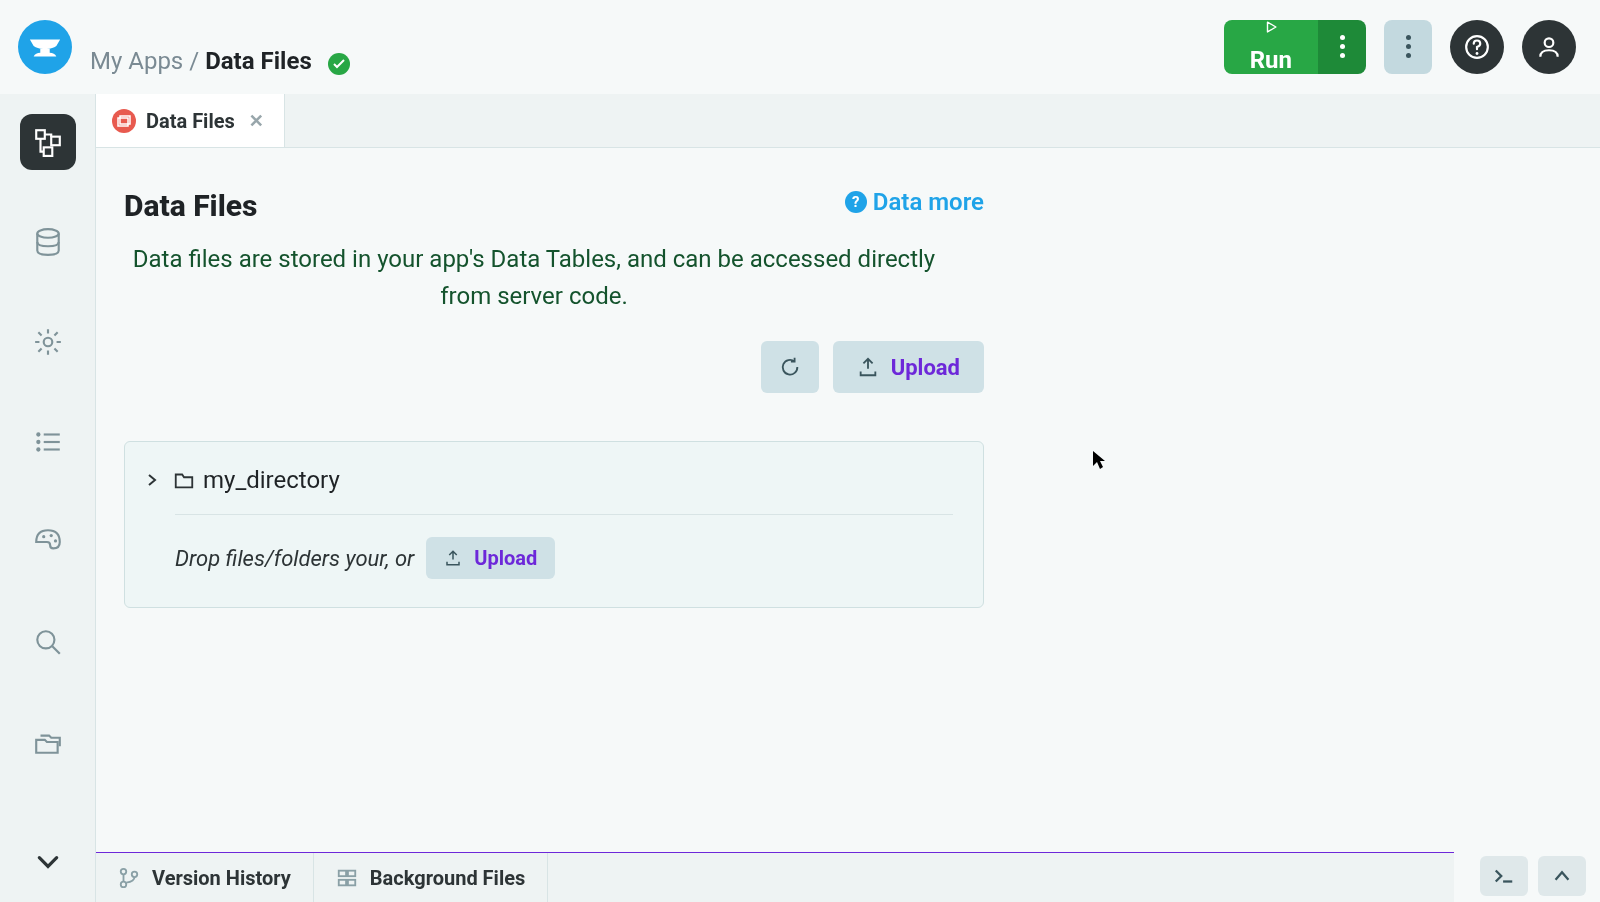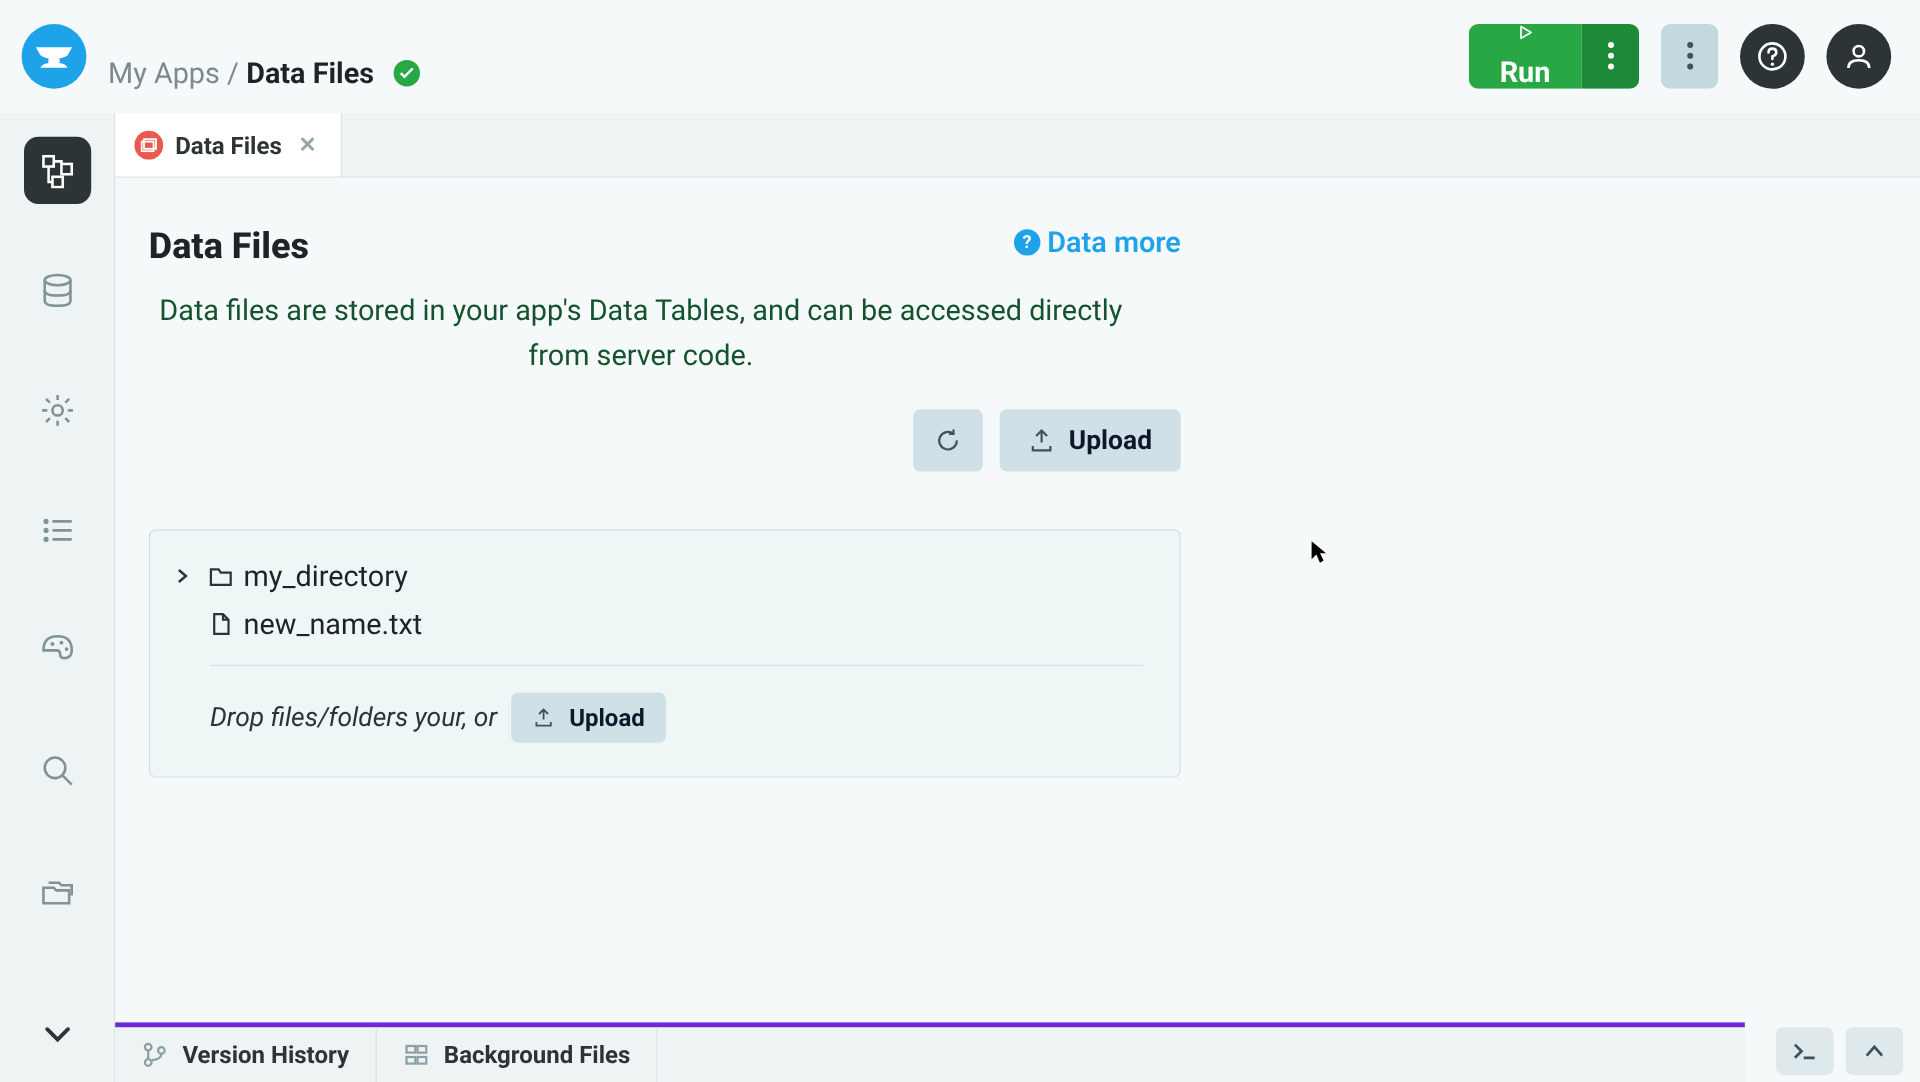--- a/index.html
+++ b/index.html
@@ -27,21 +27,21 @@
   
   .topbar{
     height:94px;display:flex;align-items:center;padding:0 24px 0 18px;
     border-bottom:1px solid transparent;
   }
   .logo{
     width:54px;height:54px;border-radius:50%;background:var(--accent-blue);
     display:flex;align-items:center;justify-content:center;margin-right:18px;flex:0 0 auto;
   }
   .logo svg{width:34px;height:24px;}
-  .breadcrumb{display:flex;align-items:center;gap:6px;font-size:24px;margin-top:28px;}
+  .breadcrumb{display:flex;align-items:flex-end;gap:6px;font-size:24px;margin-top:28px;}
   .breadcrumb .root{color:var(--muted);}
   .breadcrumb .sep{color:var(--muted);}
   .breadcrumb .current{font-weight:700;}
   .sync-ok{
     width:22px;height:22px;border-radius:50%;background:var(--accent-green);
     display:inline-flex;align-items:center;justify-content:center;margin-left:10px;
   }
   .sync-ok svg{width:12px;height:10px;}
   .topbar-spacer{flex:1;}
   .btn-group{display:flex;align-items:center;gap:18px;}
@@ -99,21 +99,21 @@
   .panel-header-row{display:flex;align-items:flex-start;justify-content:space-between;}
   .panel h1{margin:0 0 18px 0;font-size:30px;font-weight:800;}
   .learn-more{display:flex;align-items:center;gap:6px;color:var(--accent-blue);font-size:24px;font-weight:600;cursor:pointer;}
   .learn-more .qmark{
     width:22px;height:22px;border-radius:50%;background:var(--accent-blue);color:#fff;
     display:inline-flex;align-items:center;justify-content:center;font-size:15px;font-weight:700;
   }
   .desc{font-size:24px;line-height:1.55;color:#14532d;max-width:820px;margin-bottom:26px;}
   .actions{display:flex;gap:14px;justify-content:flex-end;margin-bottom:20px;}
   .btn{
-    height:52px;border-radius:6px;background:var(--pale-blue);color:#0f172a;
+    height:52px;border-radius:6px;background:var(--pale-blue);color:#6d28d9;
     display:flex;align-items:center;gap:12px;padding:0 24px;font-size:22px;font-weight:700;cursor:pointer;
   }
   .btn.icon-only{padding:0;width:58px;justify-content:center;}
   .btn svg{width:22px;height:22px;}
   .filebox{
     border:1px solid var(--border);border-radius:6px;background:#eef6f6;padding:18px 30px 28px 20px;margin-top:48px;
   }
   .file-row{display:flex;align-items:center;gap:8px;font-size:24px;padding:6px 0;}
   .file-row .chev{width:20px;color:#2d3436;display:flex;align-items:center;}
   .file-row .chev svg{width:14px;height:14px;}
@@ -121,21 +121,21 @@
   .file-row svg.fs{width:22px;height:22px;}
   .file-divider{height:1px;background:#d8e4e5;margin:14px 0 22px 30px;}
   .drop-row{display:flex;align-items:center;gap:12px;padding-left:30px;}
   .drop-row .hint{font-style:italic;font-size:22px;color:#2d3436;}
   .btn.small{height:42px;font-size:20px;padding:0 18px;}
   .btn.small svg{width:18px;height:18px;}
 
   
   .bottombar{
     position:absolute;left:96px;right:146px;bottom:0;height:50px;
-    background:var(--panel);border-top:4px solid #6d28d9;display:flex;align-items:stretch;
+    background:var(--panel);border-top:1px solid #6d28d9;display:flex;align-items:stretch;
   }
   .bottom-tab{
     display:flex;align-items:center;gap:12px;padding:0 22px;border-right:1px solid #d8e4e5;
     font-size:20px;font-weight:700;color:#2d3436;cursor:pointer;
   }
   .bottom-tab svg{width:22px;height:22px;color:#8aa0a6;}
   .bottom-right{
     position:absolute;right:14px;bottom:6px;display:flex;gap:10px;
   }
   .sq-btn{
@@ -316,30 +316,20 @@
             <span class="chev">
               <svg viewBox="0 0 14 14">
                   <path d="M4 2 L10 7 L4 12" fill="none" stroke="#2d3436" stroke-width="2"></path>
                 </svg>
             </span>
             <svg class="fs" viewBox="0 0 24 24">
               <path d="M3 6 H10 L12 9 H21 V20 H3 Z" fill="none" stroke="#2d3436" stroke-width="2"></path>
             </svg>
             <span>my_directory</span>
           </div>
-          <div class="file-row">
-            <span class="chev spacer">
-                <svg viewBox="0 0 14 14"></svg>
-              </span>
-            <svg class="fs" viewBox="0 0 24 24">
-              <path d="M6 3 H14 L19 8 V21 H6 Z" fill="none" stroke="#2d3436" stroke-width="2"></path>
-              <path d="M14 3 V8 H19" fill="none" stroke="#2d3436" stroke-width="2"></path>
-            </svg>
-            <span>new_name.txt</span>
-          </div>
           <div class="file-divider"></div>
           <div class="drop-row">
             <span class="hint">Drop files/folders your, or</span>
             <div class="btn small">
               <svg viewBox="0 0 24 24">
                 <path d="M12 3 V14 M7 8 L12 3 L17 8" fill="none" stroke="#3a555d" stroke-width="2"></path>
                 <path d="M4 17 V21 H20 V17" fill="none" stroke="#3a555d" stroke-width="2"></path>
               </svg>
               <span>Upload</span>
             </div>

